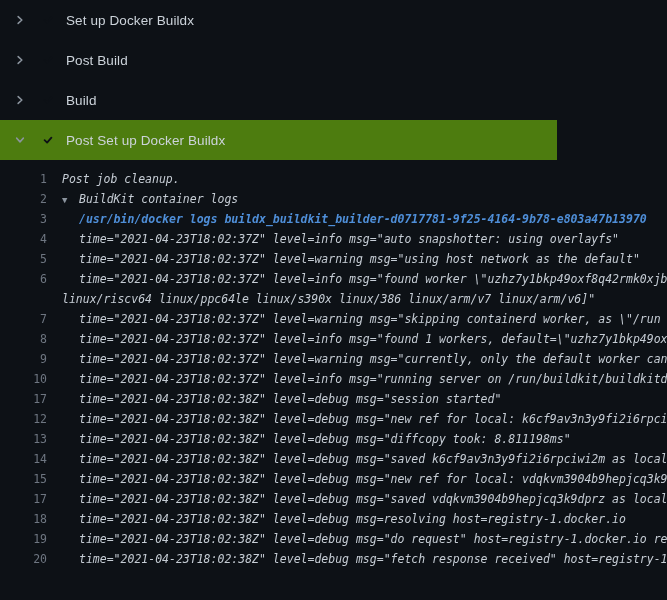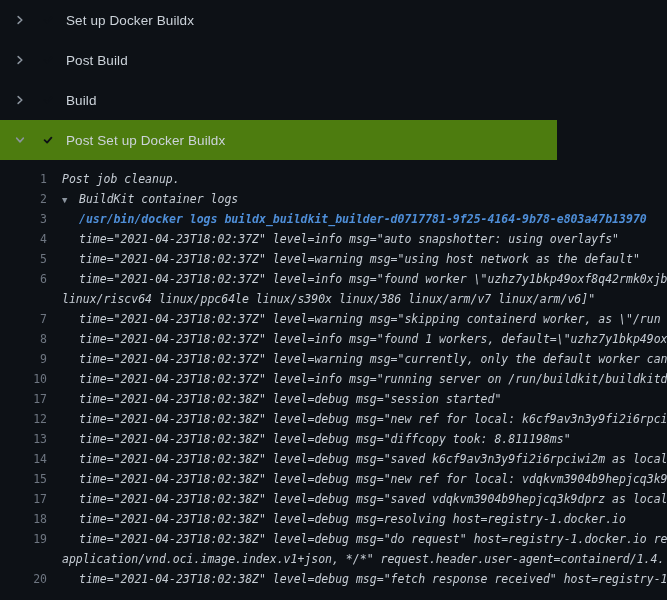--- a/index.html
+++ b/index.html
@@ -98,15 +98,14 @@
     <div class="log-row kind-plain indent1"><span class="log-num">9</span><span class="log-txt">time="2021-04-23T18:02:37Z" level=warning msg="currently, only the default worker can</span></div>
     <div class="log-row kind-plain indent1"><span class="log-num">10</span><span class="log-txt">time="2021-04-23T18:02:37Z" level=info msg="running server on /run/buildkit/buildkitd</span></div>
     <div class="log-row kind-plain indent1"><span class="log-num">17</span><span class="log-txt">time="2021-04-23T18:02:38Z" level=debug msg="session started"</span></div>
     <div class="log-row kind-plain indent1"><span class="log-num">12</span><span class="log-txt">time="2021-04-23T18:02:38Z" level=debug msg="new ref for local: k6cf9av3n3y9fi2i6rpci</span></div>
     <div class="log-row kind-plain indent1"><span class="log-num">13</span><span class="log-txt">time="2021-04-23T18:02:38Z" level=debug msg="diffcopy took: 8.811198ms"</span></div>
     <div class="log-row kind-plain indent1"><span class="log-num">14</span><span class="log-txt">time="2021-04-23T18:02:38Z" level=debug msg="saved k6cf9av3n3y9fi2i6rpciwi2m as local"</span></div>
     <div class="log-row kind-plain indent1"><span class="log-num">15</span><span class="log-txt">time="2021-04-23T18:02:38Z" level=debug msg="new ref for local: vdqkvm3904b9hepjcq3k9</span></div>
     <div class="log-row kind-plain indent1"><span class="log-num">17</span><span class="log-txt">time="2021-04-23T18:02:38Z" level=debug msg="saved vdqkvm3904b9hepjcq3k9dprz as local"</span></div>
     <div class="log-row kind-plain indent1"><span class="log-num">18</span><span class="log-txt">time="2021-04-23T18:02:38Z" level=debug msg=resolving host=registry-1.docker.io</span></div>
     <div class="log-row kind-plain indent1"><span class="log-num">19</span><span class="log-txt">time="2021-04-23T18:02:38Z" level=debug msg="do request" host=registry-1.docker.io re</span></div>
-    <div class="log-row kind-wrap"><span class="log-txt">application/vnd.oci.image.index.v1+json, */*" request.header.user-agent=containerd/1.4.</span></div>
     <div class="log-row kind-plain indent1"><span class="log-num">20</span><span class="log-txt">time="2021-04-23T18:02:38Z" level=debug msg="fetch response received" host=registry-1</span></div>
   </div>
 
 </body></html>

